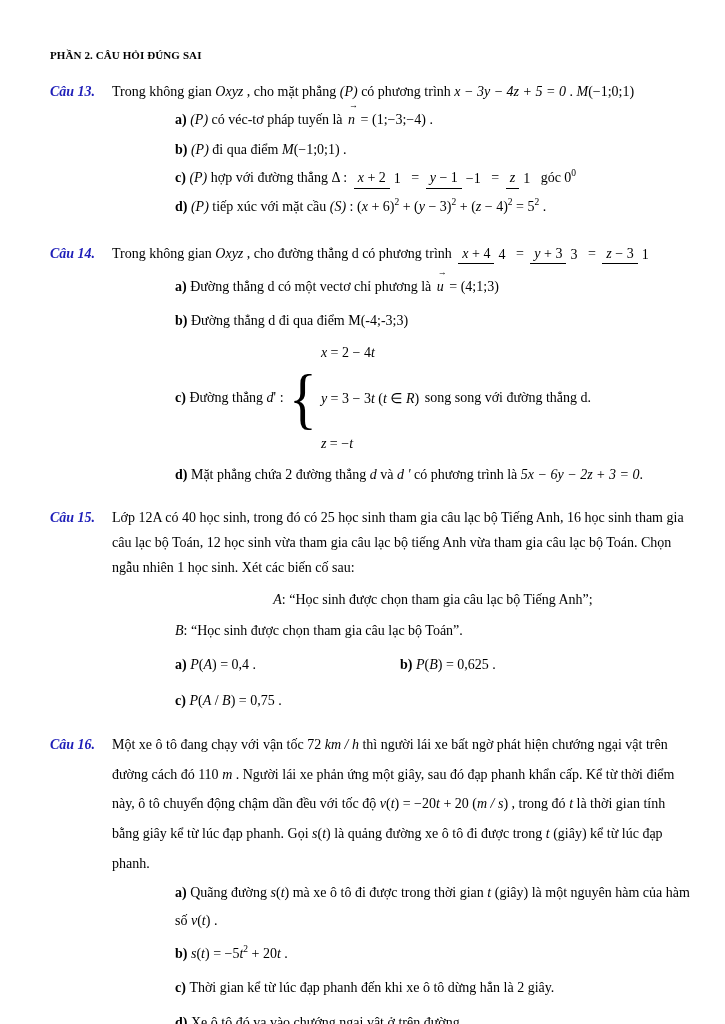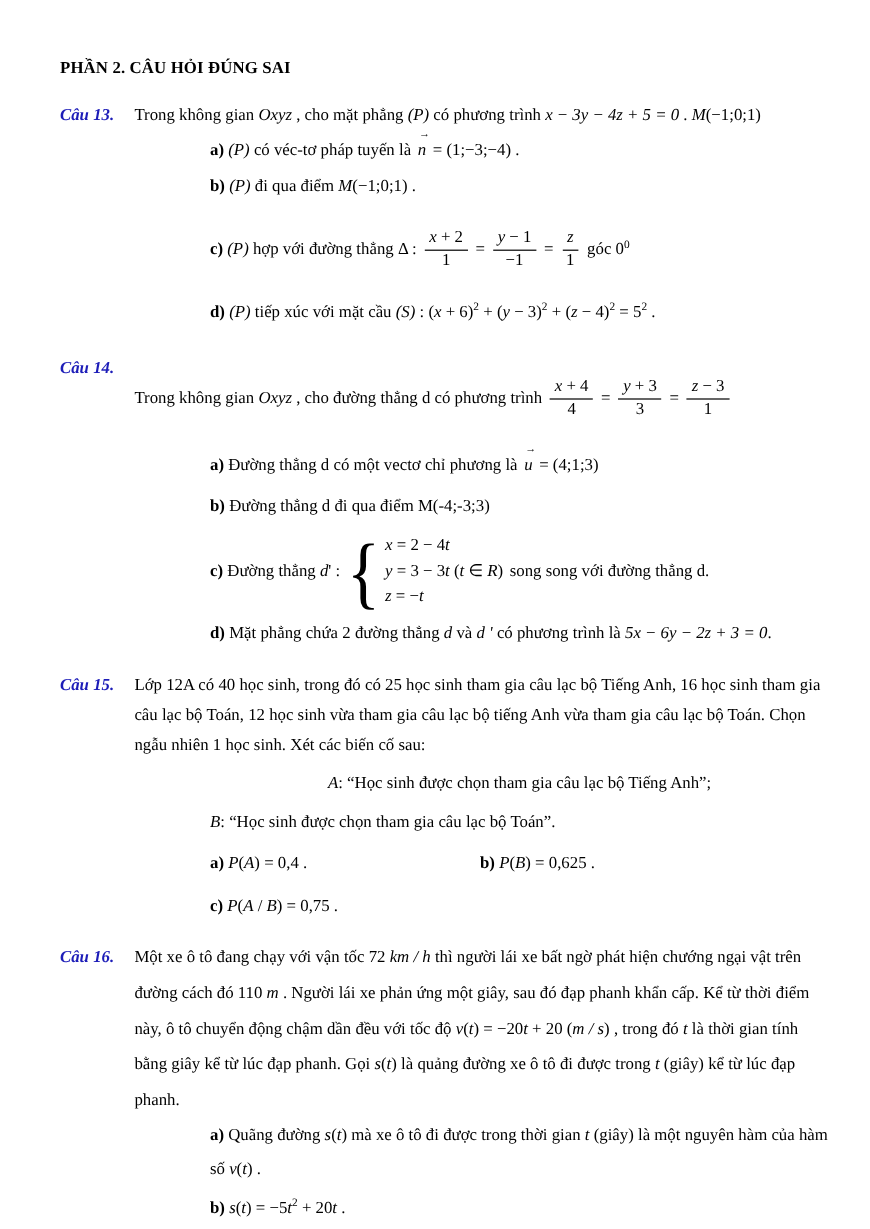--- a/index.html
+++ b/index.html
@@ -9,40 +9,40 @@
     width: 725px;
     min-height: 1024px;
     background: #ffffff;
     padding: 46px 34px 20px 50px;
     font-family: "Liberation Serif", serif;
     font-size: 14px;
     color: var(--ink);
     line-height: 1.78;
   }
   .row { }
-  .heading { font-weight: bold; font-size: 14px; margin-bottom: 4px; letter-spacing: 0.1px; }
+  .heading { font-weight: bold; font-size: 11px; margin-bottom: 4px; letter-spacing: 0.1px; }
   .row.has-label { display: flex; }
   .qlabel { flex: 0 0 62px; font-weight: bold; color: var(--accent); font-style: italic; }
   .body { flex: 1; }
   .row.item { padding-left: 125px; }
   .marker { font-weight: bold; }
   .it { font-style: italic; }
   sup { font-size: 9.5px; line-height: 0; }
   .frac {
-    display: inline-flex; flex-direction: column; align-items: center;
-    vertical-align: middle; margin: 18px 3px; line-height: 1.3; text-align: center;
+    display: inline-flex; flex-direction: row; align-items: center;
+    vertical-align: middle; margin: 2px 3px; line-height: 1.3; text-align: center;
   }
   .frac .num { padding: 0 4px; border-bottom: 1px solid #000; }
   .frac .den { padding: 0 4px; }
   .sys { display: inline-flex; align-items: center; vertical-align: middle; margin: 2px 2px; }
   .sys .brace {
     font-size: 58px; line-height: 0.85; font-weight: 400;
     margin-right: 4px; transform: scaleY(1.15); display: inline-block;
   }
-  .sys .syslines { display: inline-flex; flex-direction: column; text-align: left; }
+  .sys .syslines { display: inline-flex; flex-direction: column; text-align: left; gap: 24px; }
   .sys .sysline { line-height: 1.55; }
   .vec { position: relative; display: inline-block; font-style: italic; padding: 0 2px; }
   .vec .arr { position: absolute; top: -7px; left: 3px; font-size: 9px; font-style: normal; line-height: 1; }
   .cols { display: flex; }
   .col-left { flex: 0 0 225px; }
   .col-right { flex: 1; }
 </style>
 </head>
 <body>
 

